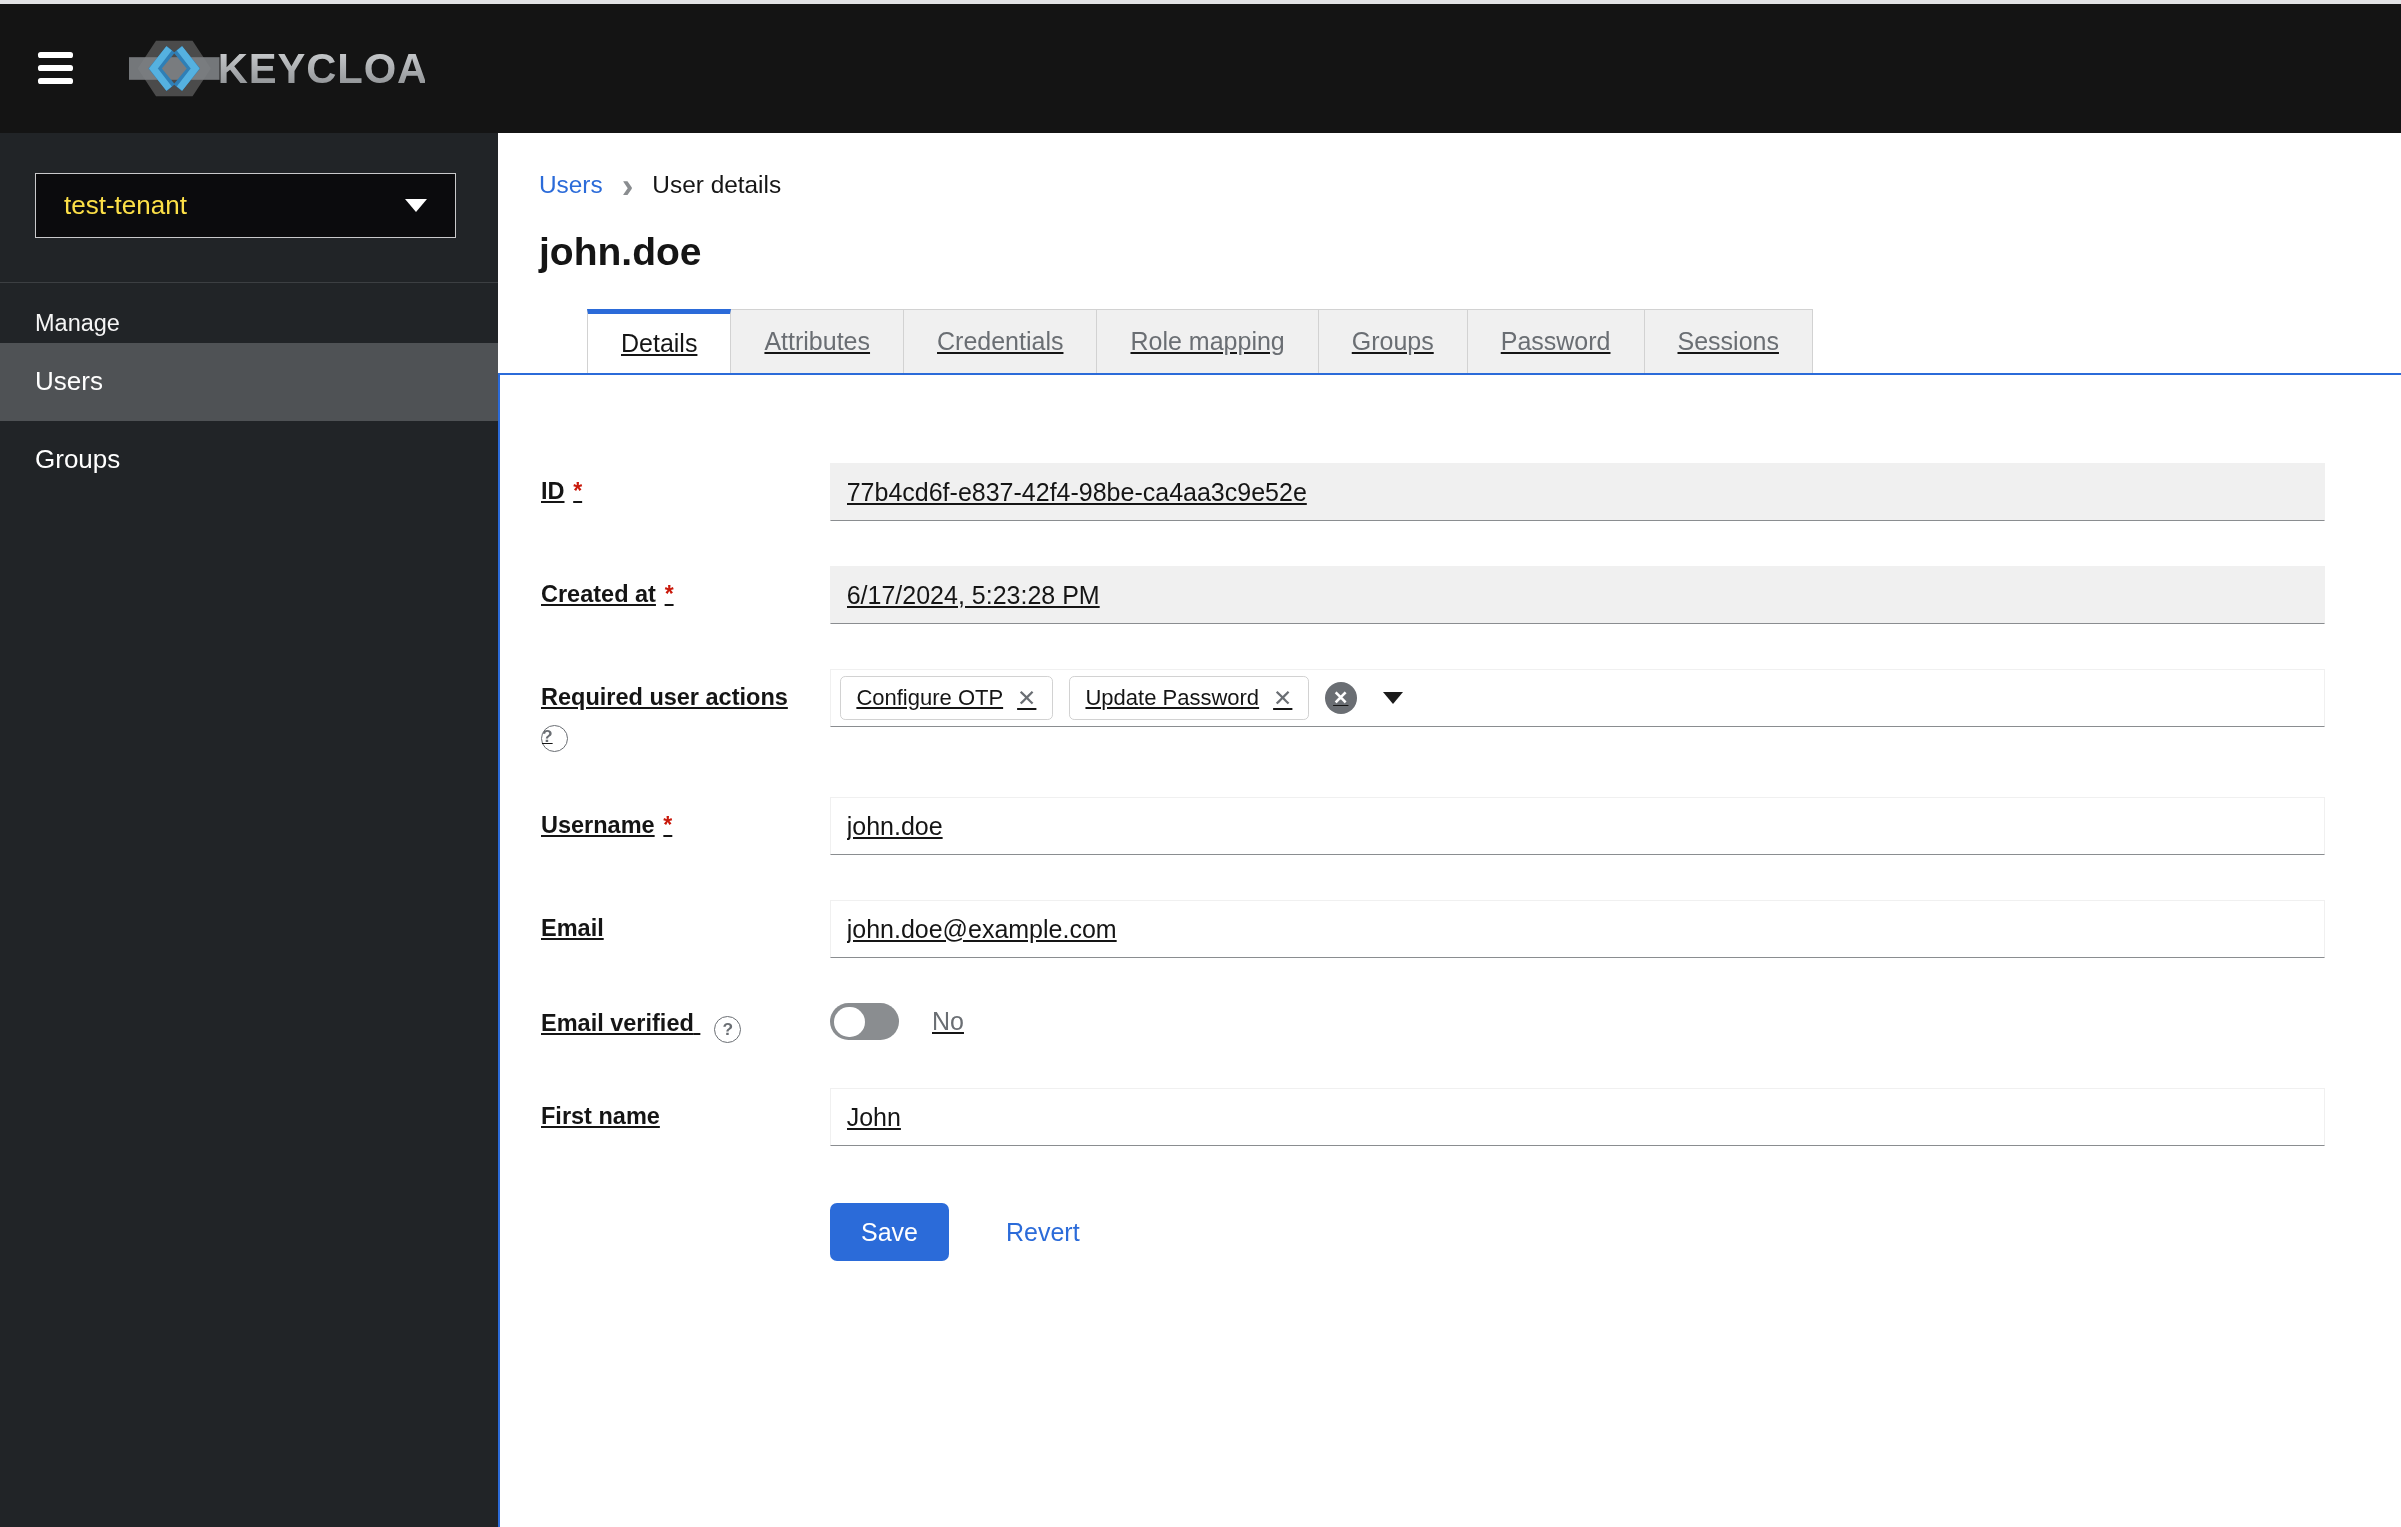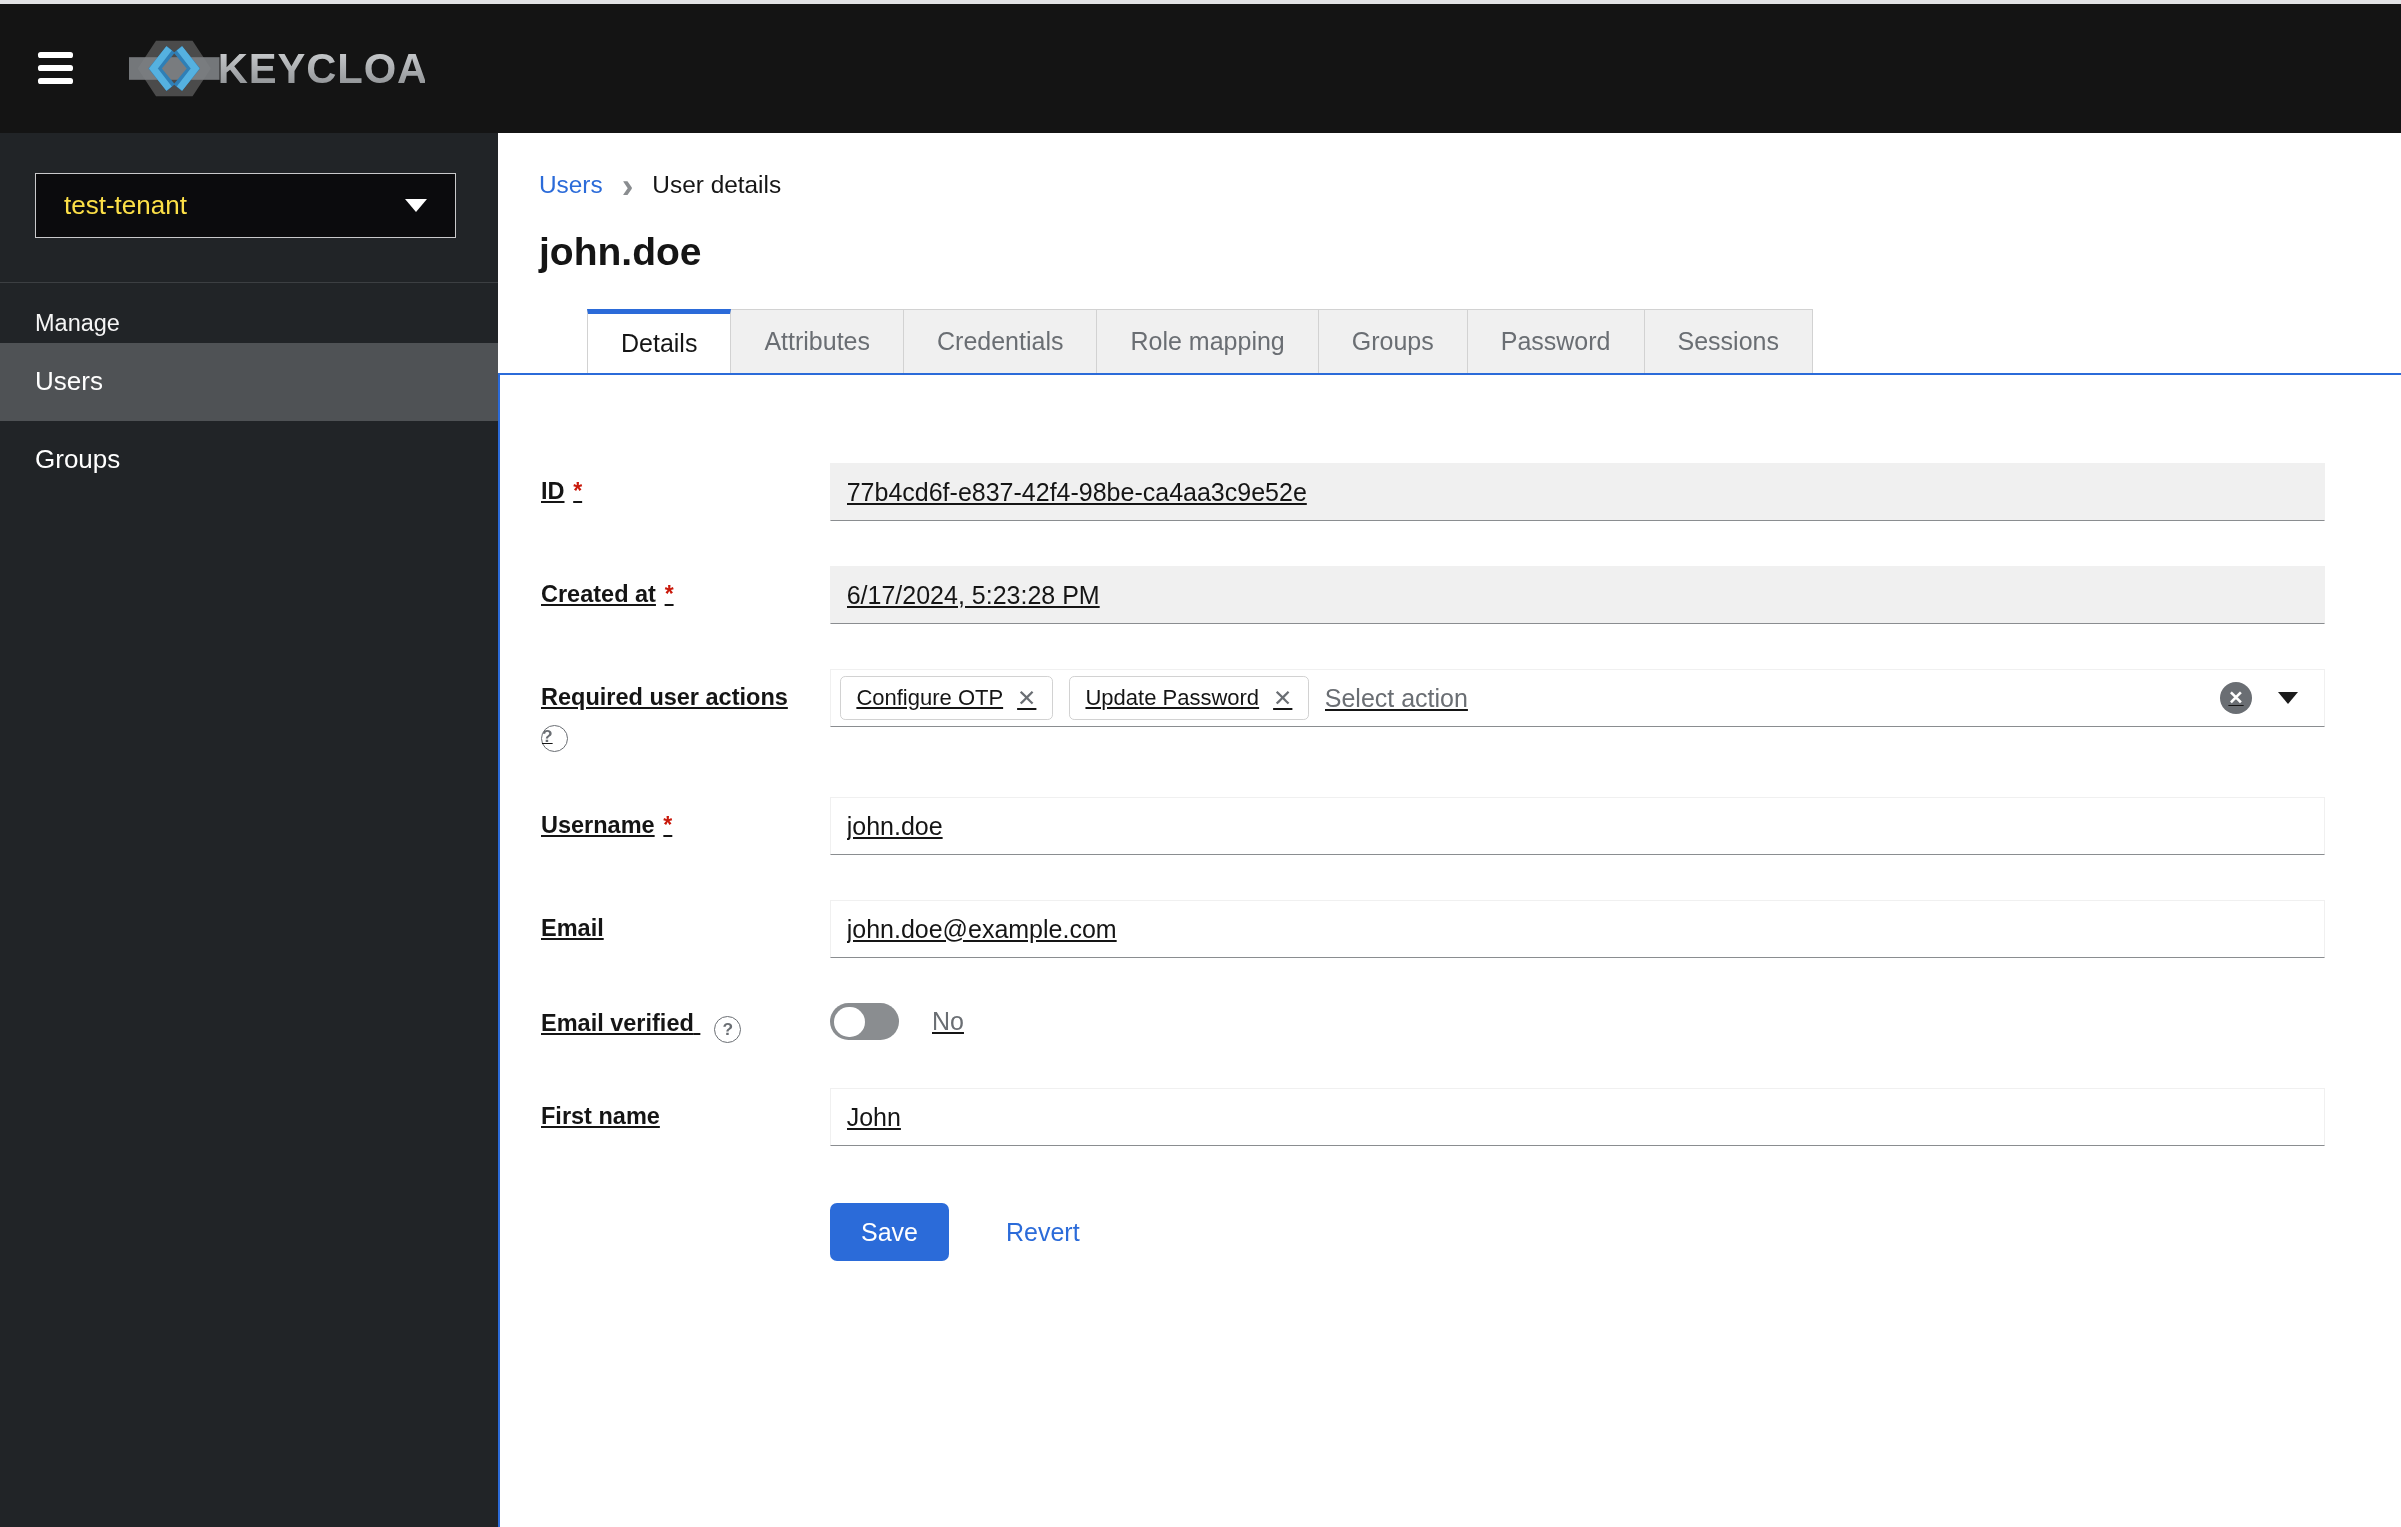--- a/index.html
+++ b/index.html
@@ -38,21 +38,21 @@
   .main { position:absolute; top:133px; left:498px; width:1904px; height:1395px;
           background:#fff; display:flex; flex-direction:column; }
   .breadcrumb { margin:38px 0 0 41px; display:flex; align-items:center; font-size:24.4px; }
   .breadcrumb .crumb-link { color:#2b6bd9; text-decoration:none; cursor:pointer; }
   .breadcrumb .crumb-sep { color:#8a8d90; font-size:35px; font-weight:bold; margin:0 19px; line-height:24.4px; }
   .breadcrumb .crumb-current { color:#151515; }
 
   .page-title { margin:31px 0 0 41px; font-size:39px; font-weight:700; color:#151515; }
 
   
-  .tabs { margin-top:35px; padding-left:89px; display:flex; align-items:center; }
+  .tabs { margin-top:35px; padding-left:89px; display:flex; align-items:center;text-decoration:underline; }
   .tab { height:64px; padding:0 33px; display:flex; align-items:center; font-size:25px;
          color:#6a6e73; background:#f0f0f0; border:0.9px solid #d2d2d2; border-bottom:none;
          border-left:none; cursor:pointer; white-space:nowrap; }
   .tab.active { background:#fff; color:#151515; border-left:0.9px solid #d2d2d2;
                 border-top:5.2px solid #2b6bd9; }
 
   
   .panel { flex:1; border-top:2.6px solid #2b6bd9; border-left:2.6px solid #2b6bd9;
            background:#fff; padding:88px 77px 0 41px; }
 
@@ -205,21 +205,20 @@
         </div>
         <div class="multiselect">
           <span class="chip">
             <span>Configure OTP</span>
             <span class="chip-x">✕</span>
           </span>
           <span class="chip">
             <span>Update Password</span>
             <span class="chip-x">✕</span>
           </span>
-          <input class="ms-input" placeholder="Select action" style="">
           <button class="clear-btn">
               <span>✕</span>
             </button>
           <span class="tri-down-dark"></span>
         </div>
       </div>
 
       <div class="form-row">
         <div class="label-cell">
           <span>Username</span><span class="req">*</span>

